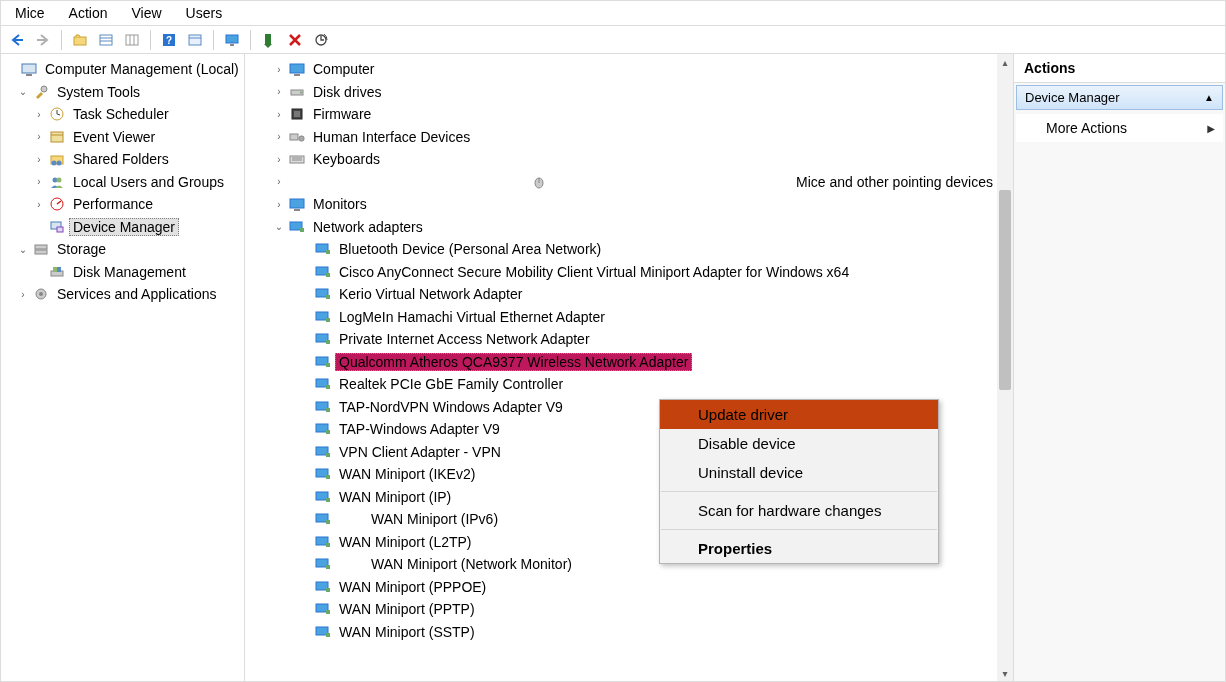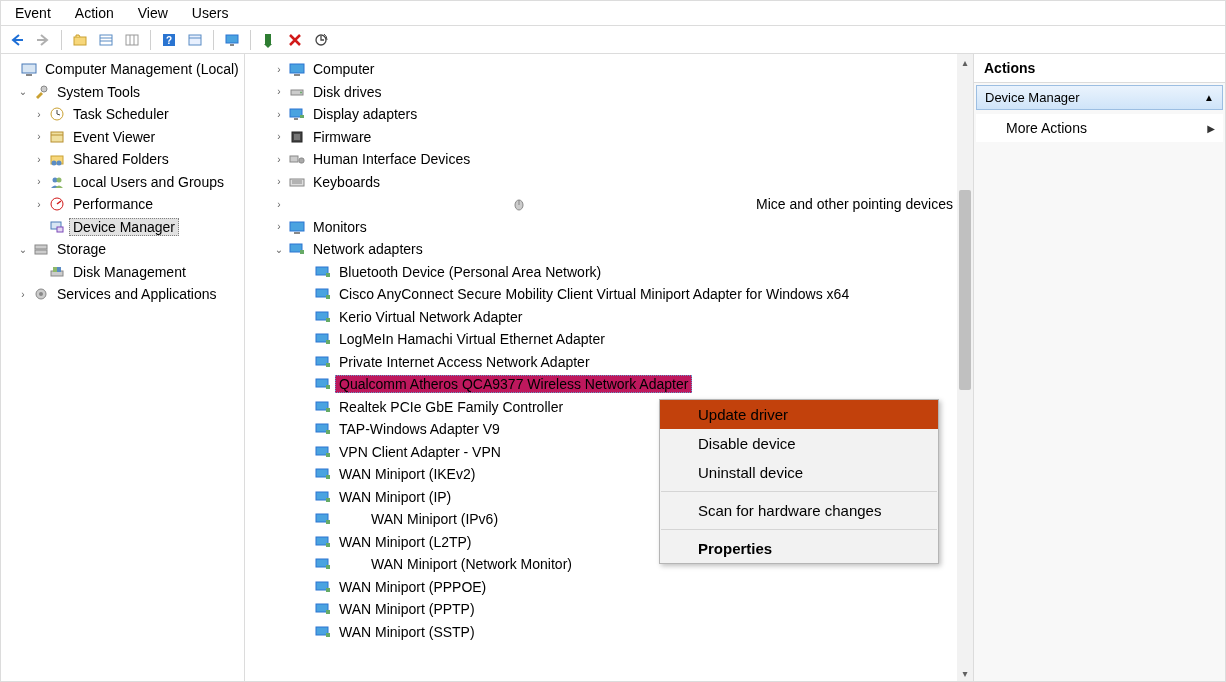--- a/index.html
+++ b/index.html
@@ -15,21 +15,21 @@
   .tb-sep { width: 1px; height: 20px; background: #d0d0d0; margin: 0 4px; }
   
   .body { flex: 1; display: flex; min-height: 0; }
   .left-pane { width: 244px; border-right: 1px solid #dcdcdc; padding: 4px 0 4px 4px; overflow: auto; }
   .middle-pane { flex: 1; position: relative; overflow: hidden; }
   .middle-scroll { position: absolute; inset: 0 16px 0 0; overflow: auto; padding: 4px 0; }
   .scrollbar { position: absolute; right: 0; top: 0; width: 16px; height: 100%; background: #f2f2f2; display: flex; flex-direction: column; }
   .scroll-arrow { width: 16px; height: 16px; display: flex; align-items: center; justify-content: center; color: #606060; font-size: 10px; }
   .scroll-track { flex: 1; position: relative; }
   .scroll-thumb { position: absolute; left: 2px; right: 2px; top: 120px; height: 200px; background: #c0c0c0; border-radius: 2px; }
-  .right-pane { width: 252px; border-left: 1px solid #dcdcdc; display: flex; flex-direction: column; background: #f8f8f8; }
+  .right-pane { width: 212px; border-left: 1px solid #dcdcdc; display: flex; flex-direction: column; background: #f8f8f8; }
   
   .tree-row { display: flex; align-items: center; height: 22.5px; white-space: nowrap; gap: 4px; }
   .tree-row .expand { width: 12px; display: inline-flex; justify-content: center; font-size: 10px; color: #666; cursor: default; }
   .tree-row .expand.expanded::before { content: "⌄"; }
   .tree-row .expand.collapsed::before { content: "›"; }
   .tree-row .expand.none::before { content: ""; }
   .tree-row .icon { width: 16px; height: 16px; display: inline-flex; align-items: center; justify-content: center; }
   .tree-row .label { padding: 1px 4px; cursor: default; }
   .tree-row.selected .label { background: #e2e2e2; border: 1px dotted #808080; padding: 0 3px; }
   .tree-row.highlighted .label { background: #be185d; border: 1px dotted #6699cc; padding: 0 3px; }
@@ -47,21 +47,21 @@
   .context-menu-sep { height: 1px; background: #d5d5d5; margin: 4px 1px; }
   
   svg { display: block; }
 </style>
 </head>
 <body>
 
 <div class="app">
 
   <div class="menubar">
-    <div class="menubar-item">Event</div>
+    <div class="menubar-item">Mice</div>
     <div class="menubar-item">Action</div>
     <div class="menubar-item">View</div>
     <div class="menubar-item">Users</div>
   </div>
   <div class="menubar-divider"></div>
 
   <div class="toolbar">
     <div class="tb-btn">
         <span>
           <svg width="16" height="16">
@@ -297,31 +297,20 @@
                 <rect x="2" y="6" width="12" height="5" fill="#ccc" stroke="#888"></rect>
                 <circle cx="12" cy="8.5" r="1" fill="#6a6"></circle>
               </svg>
             </span>
             <span class="label">Disk drives</span>
           </div>
         <div class="tree-row" style="padding-left:28px;">
             <span class="expand collapsed"></span>
             <span class="icon">
               <svg width="16" height="16">
-                <rect x="1" y="3" width="12" height="8" fill="#4aa3e0" stroke="#2a74d1"></rect>
-                <rect x="5" y="12" width="4" height="2" fill="#888"></rect>
-                <rect x="11" y="9" width="4" height="3" fill="#6a6"></rect>
-              </svg>
-            </span>
-            <span class="label">Display adapters</span>
-          </div>
-        <div class="tree-row" style="padding-left:28px;">
-            <span class="expand collapsed"></span>
-            <span class="icon">
-              <svg width="16" height="16">
                 <rect x="3" y="3" width="10" height="10" fill="#444" stroke="#222"></rect>
                 <rect x="5" y="5" width="6" height="6" fill="#777"></rect>
               </svg>
             </span>
             <span class="label">Firmware</span>
           </div>
         <div class="tree-row" style="padding-left:28px;">
             <span class="expand collapsed"></span>
             <span class="icon">
               <svg width="16" height="16">
@@ -428,20 +417,29 @@
             <span class="label">Qualcomm Atheros QCA9377 Wireless Network Adapter</span>
           </div>
         <div class="tree-row" style="padding-left:70px;">
             <span class="icon">
               <svg width="16" height="16">
                 <rect x="1" y="3" width="12" height="8" fill="#4aa3e0" stroke="#2a74d1"></rect>
                 <rect x="11" y="9" width="4" height="4" fill="#6a6"></rect>
               </svg>
             </span>
             <span class="label">Realtek PCIe GbE Family Controller</span>
+          </div>
+        <div class="tree-row" style="padding-left:70px;">
+            <span class="icon">
+              <svg width="16" height="16">
+                <rect x="1" y="3" width="12" height="8" fill="#4aa3e0" stroke="#2a74d1"></rect>
+                <rect x="11" y="9" width="4" height="4" fill="#6a6"></rect>
+              </svg>
+            </span>
+            <span class="label">TAP-NordVPN Windows Adapter V9</span>
           </div>
         <div class="tree-row" style="padding-left:70px;">
             <span class="icon">
               <svg width="16" height="16">
                 <rect x="1" y="3" width="12" height="8" fill="#4aa3e0" stroke="#2a74d1"></rect>
                 <rect x="11" y="9" width="4" height="4" fill="#6a6"></rect>
               </svg>
             </span>
             <span class="label">TAP-Windows Adapter V9</span>
           </div>

